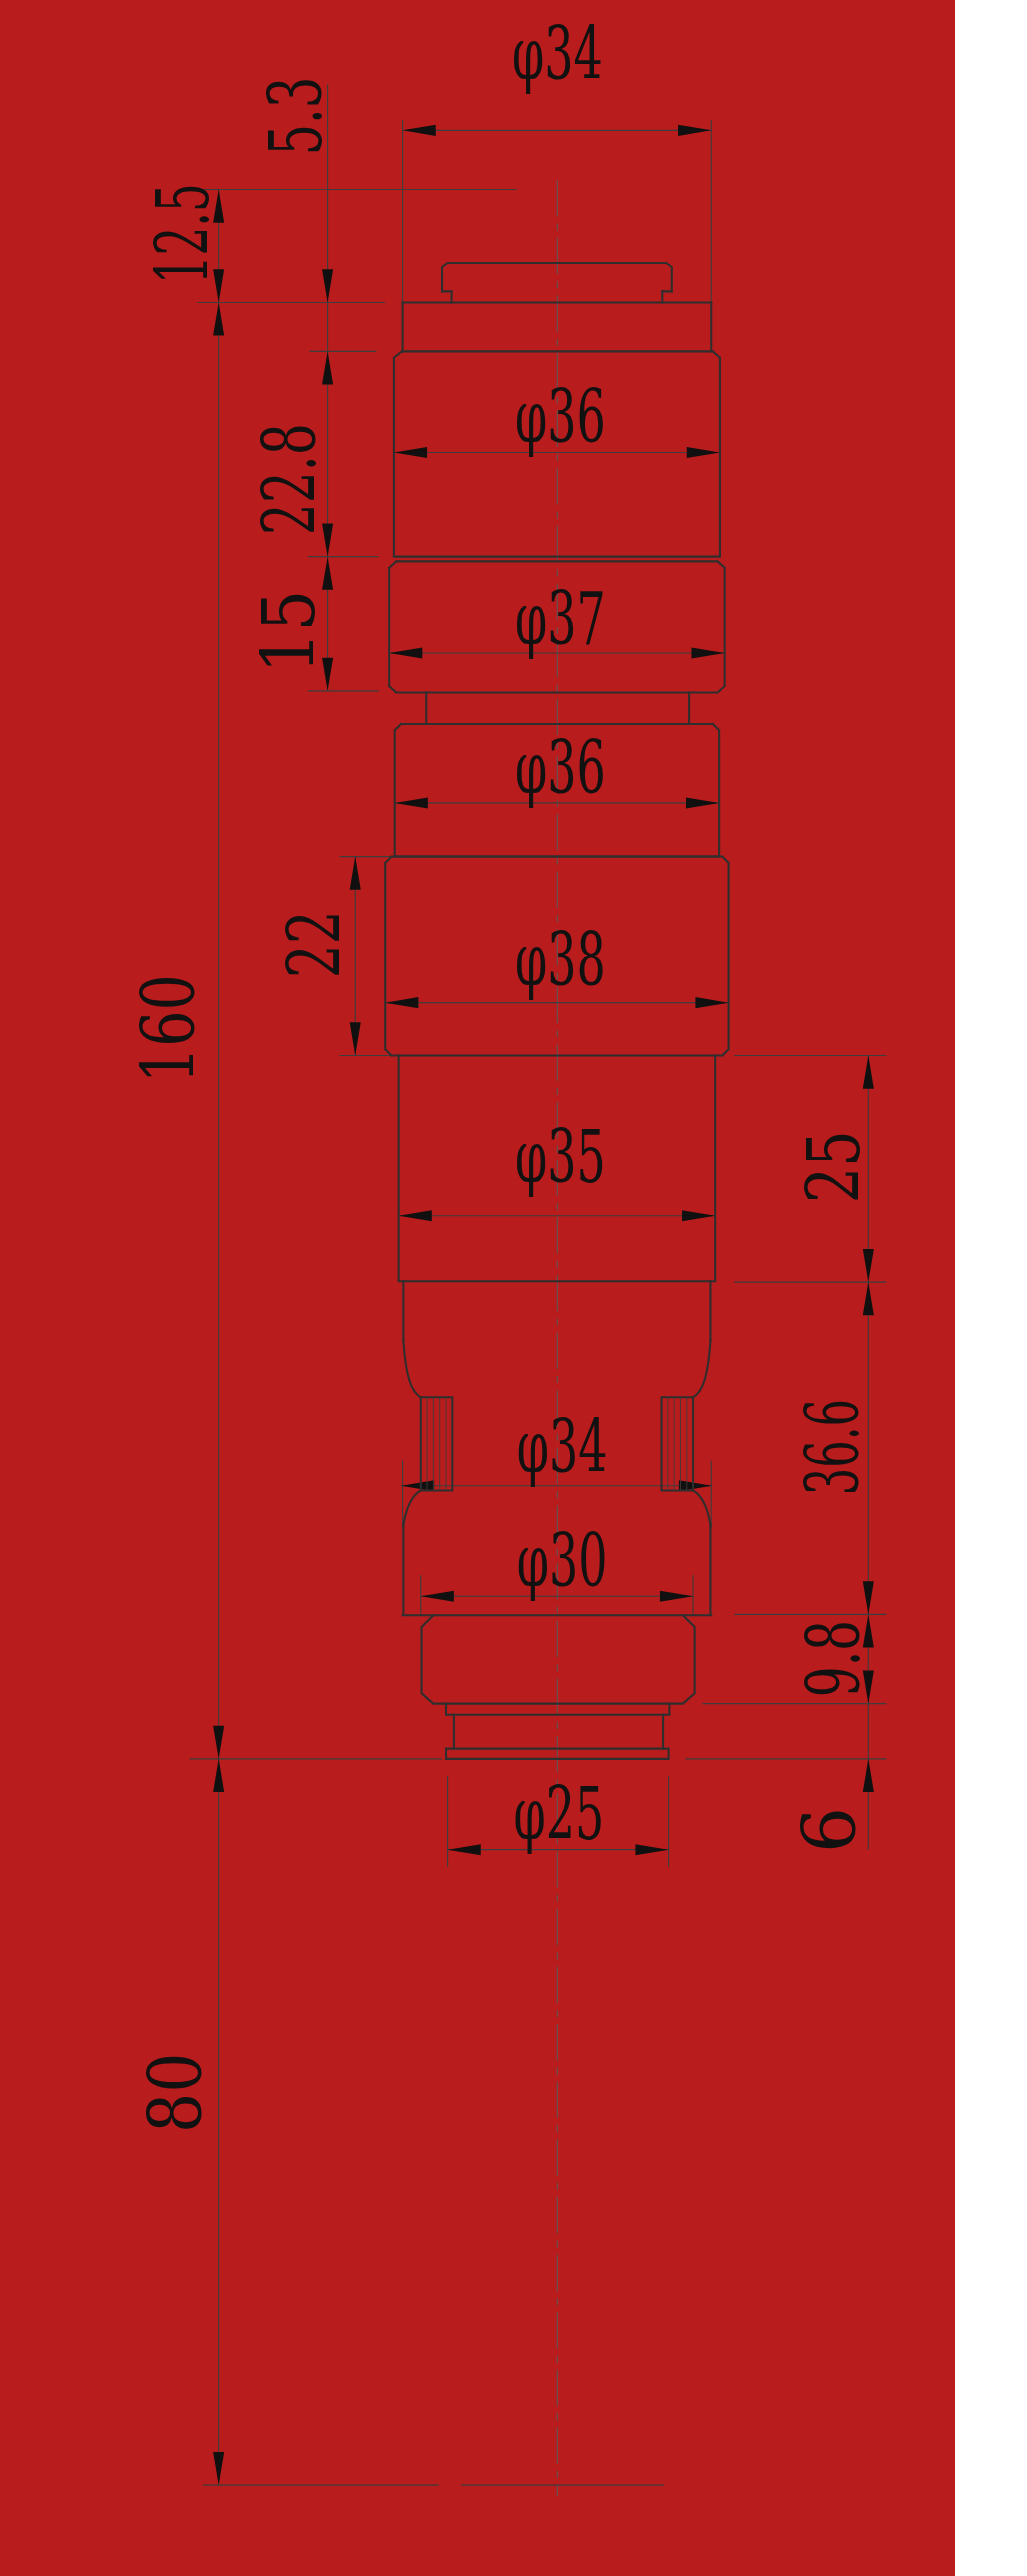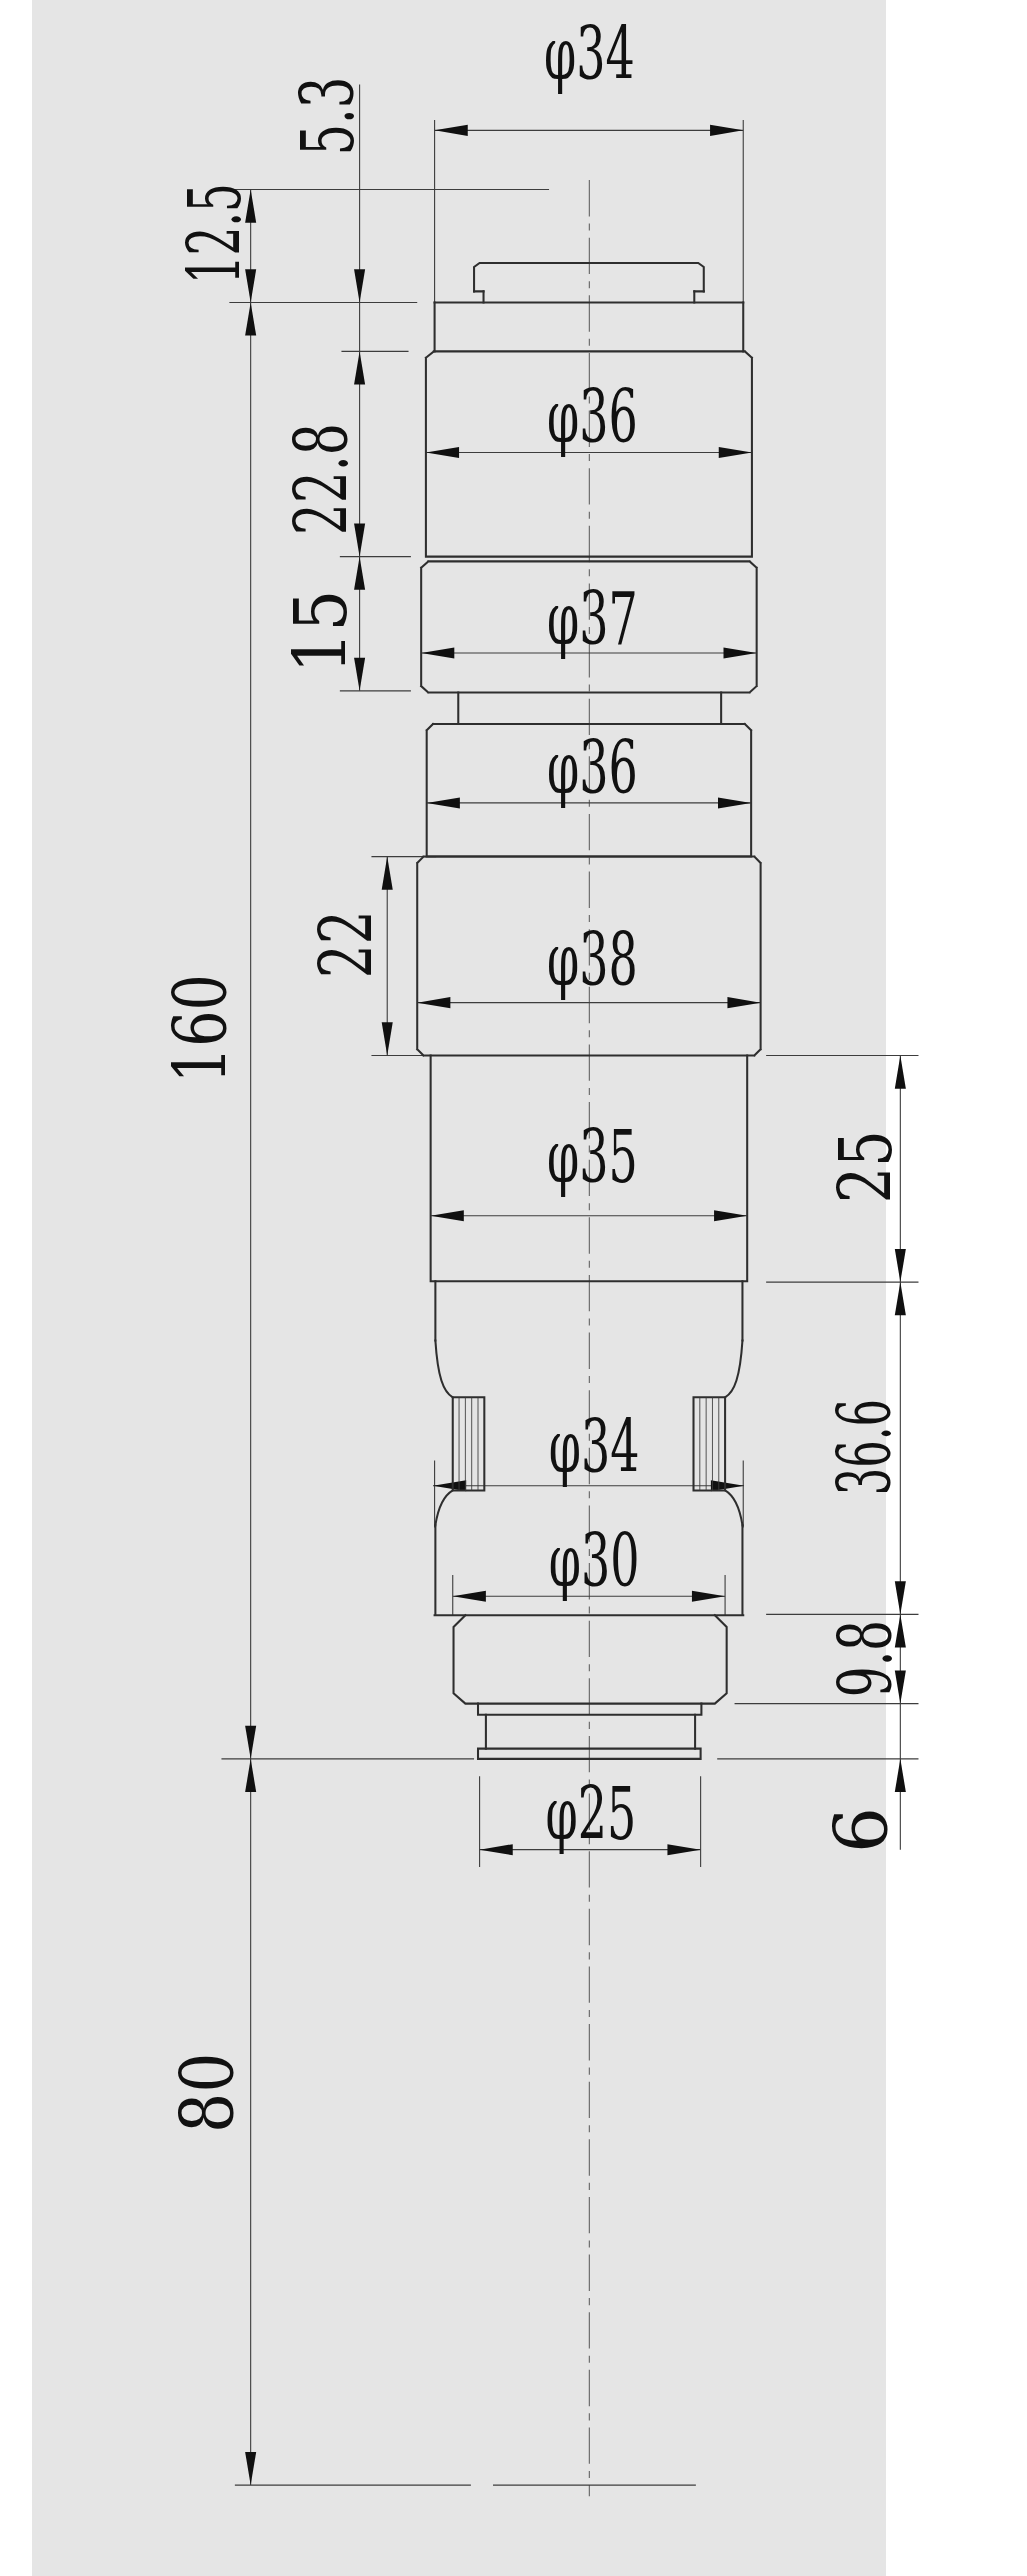--- a/index.html
+++ b/index.html
@@ -1,16 +1,16 @@
 <!DOCTYPE html>
 <html style="font-size:12.6px"><head>
 <meta charset="utf-8">
 <style>
   html,body{margin:0;padding:0;background:#ffffff;}
-  .canvas{position:relative;width:854px;height:2576px;background:#e5e5e5;font-family:"DejaVu Serif",serif;margin-left:32px;}
+  .canvas{position:relative;width:955px;height:2576px;background:#b91c1c;font-family:"DejaVu Serif",serif;}
   svg{display:block}
   text{fill:#111;font-family:"DejaVu Serif",serif;font-size:92px;}
   .outline{stroke:#2e2e2e;stroke-width:2.6;fill:none;stroke-linecap:square;}
   .thin{stroke:#3d3d3d;stroke-width:1.4;fill:none;stroke-linecap:butt;}
   .hatch{stroke:#3d3d3d;stroke-width:1.1;fill:none;}
   .cl{stroke:#5a5a5a;stroke-width:1.3;fill:none;stroke-dasharray:46 9 9 9;}
   .arr{fill:#101010;stroke:none;}
 </style>
 </head>
 <body>

